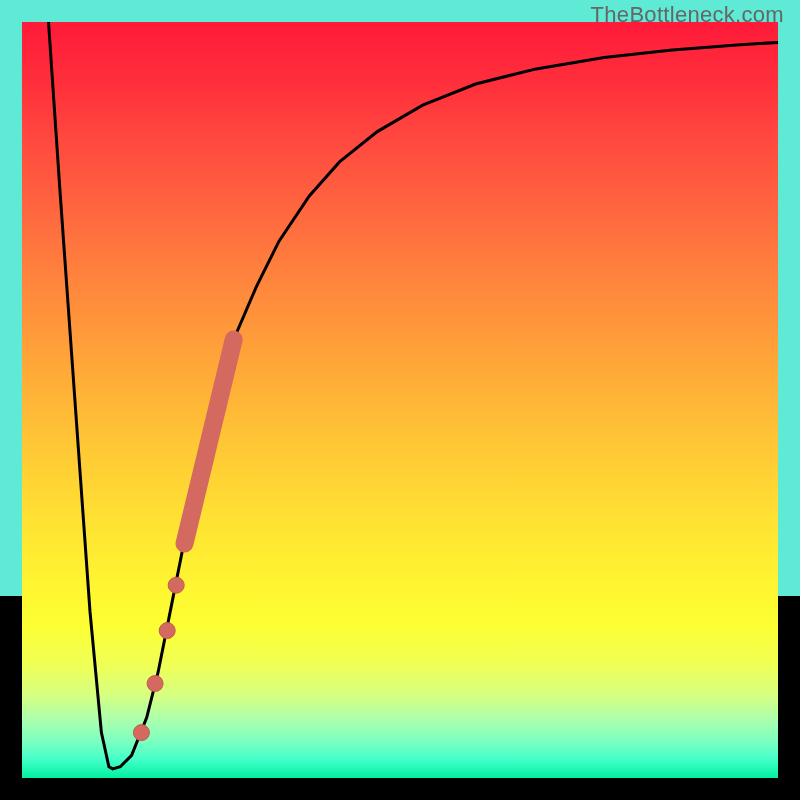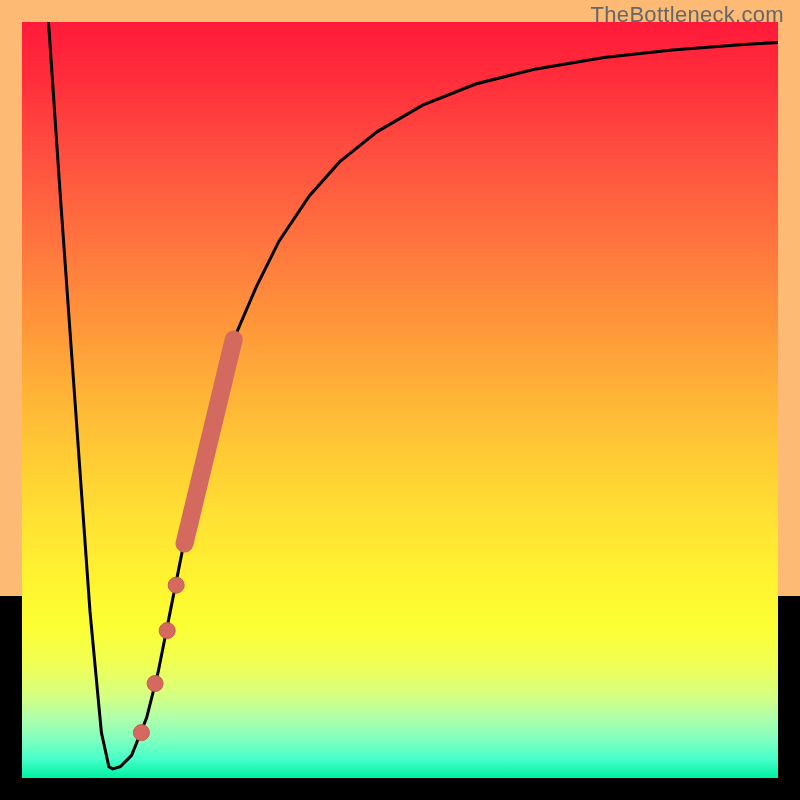--- a/index.html
+++ b/index.html
@@ -9,21 +9,21 @@
     height: 800px;
     background: #000;
     overflow: hidden;
   }
   .frame {
     position: absolute;
     left: 0;
     top: 0;
     width: 800px;
     height: 596px;
-    background: #fdba74;
+    background: #5eead4;
   }
   .plot {
     position: absolute;
     left: 22px;
     top: 22px;
     width: 756px;
     height: 756px;
     
     background: linear-gradient(to bottom,
       #ff1a3a 0%,

